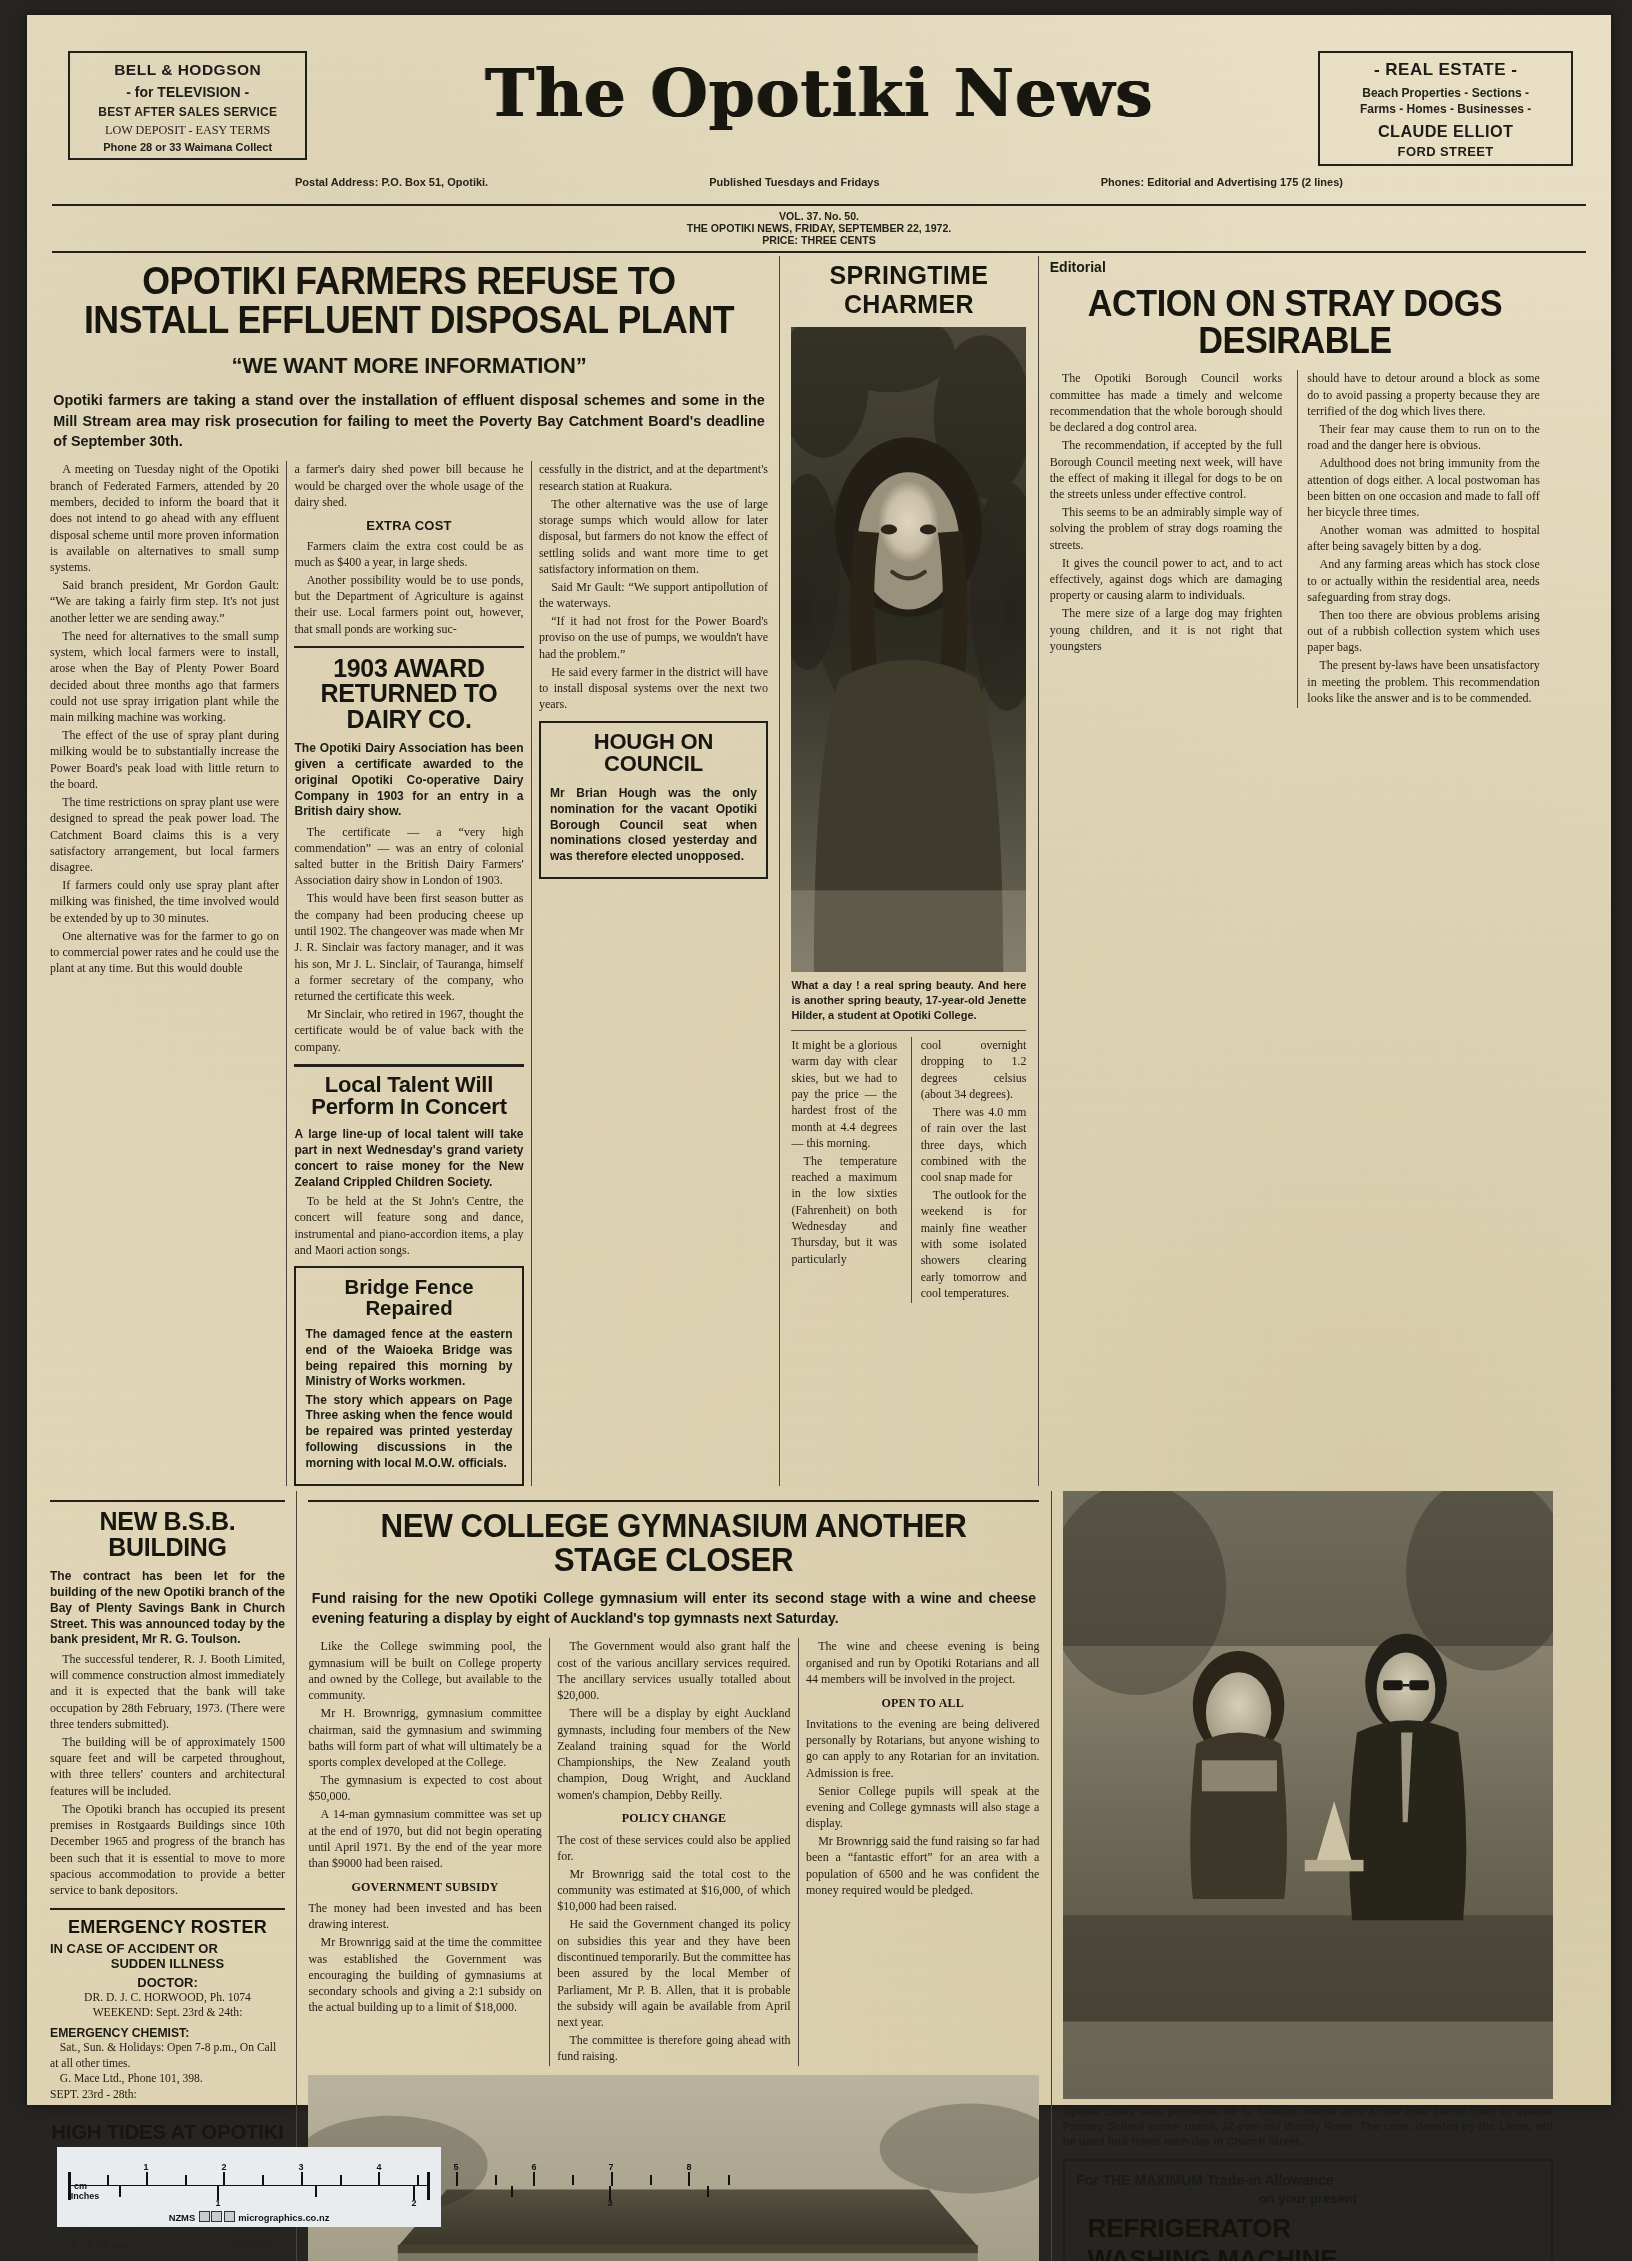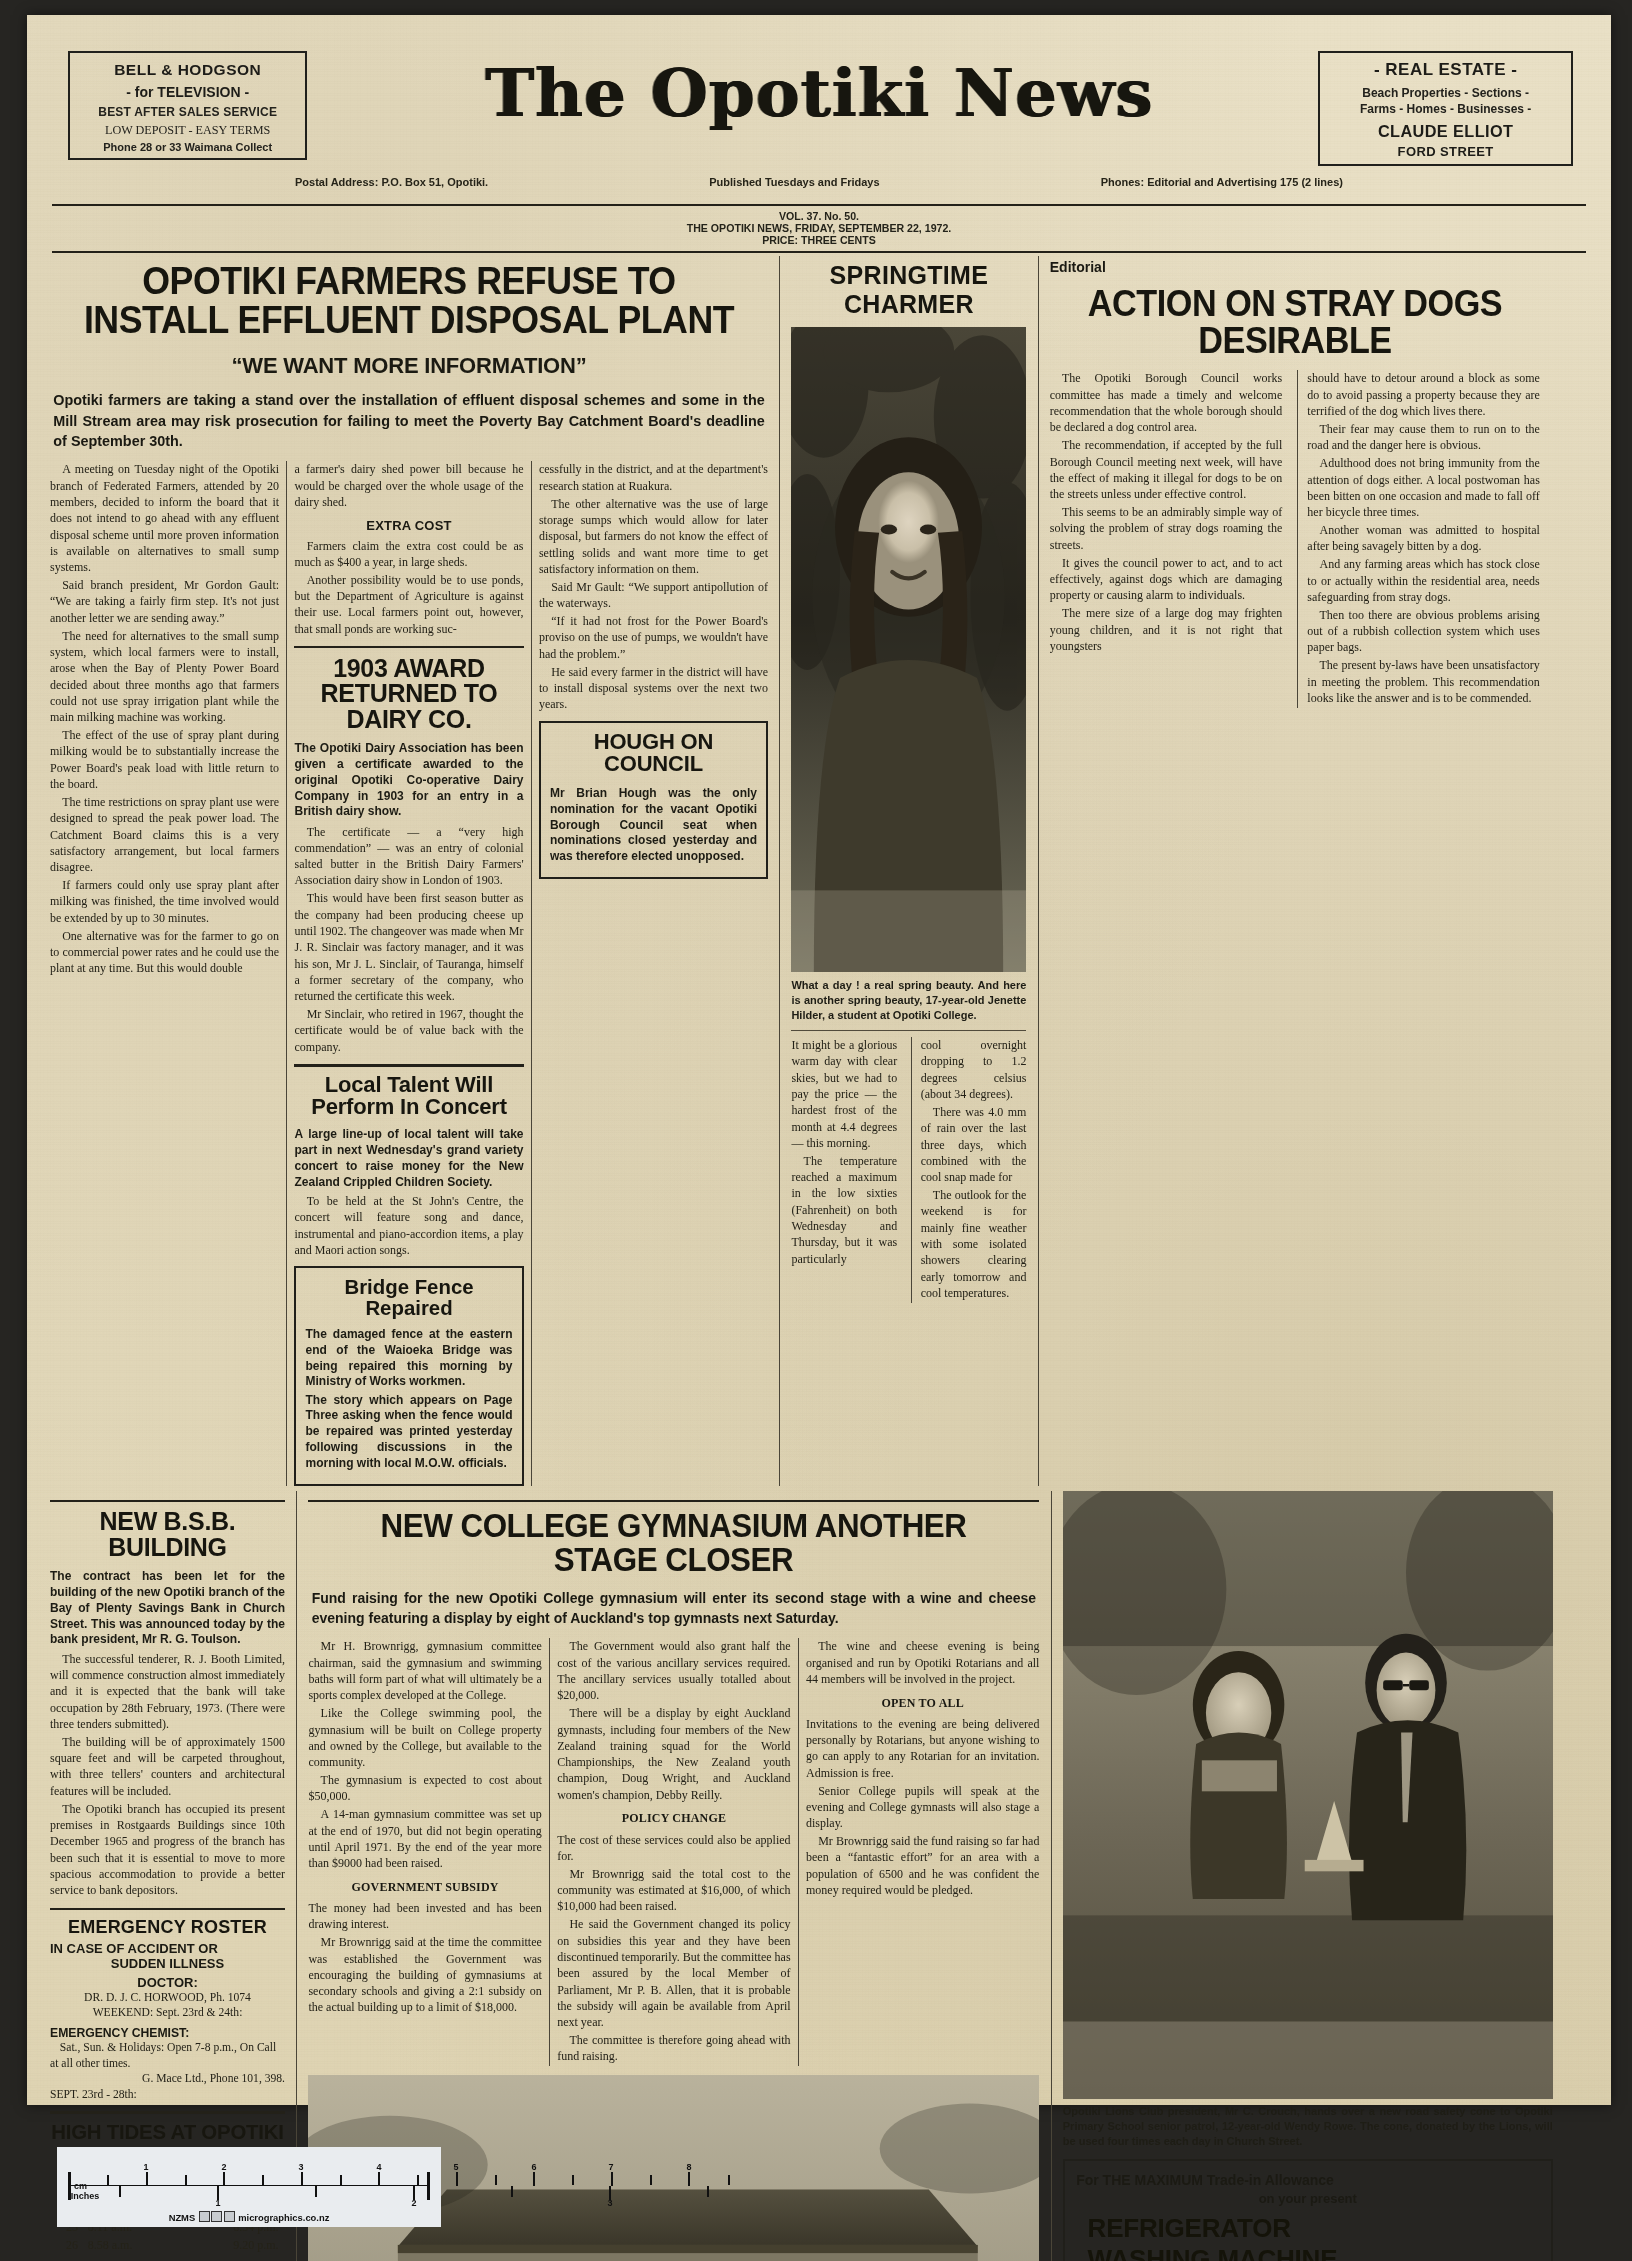--- a/index.html
+++ b/index.html
@@ -336,21 +336,21 @@
 
         <div class="hr-blk"></div>
         <div style="text-align:center;font-weight:bold;font-size:18px;color:#17160f;letter-spacing:0.2px;">EMERGENCY ROSTER</div>
         <div style="font-weight:bold;font-size:13px;color:#1b1a12;margin-top:2.4px;">IN CASE OF ACCIDENT OR</div>
         <div style="text-align:center;font-weight:bold;font-size:13px;color:#1b1a12;">SUDDEN ILLNESS</div>
         <div style="text-align:center;font-weight:bold;font-size:13px;color:#1b1a12;margin-top:4.1px;">DOCTOR:</div>
         <div class="mono-sm" style="text-align:center;">DR. D. J. C. HORWOOD, Ph. 1074</div>
         <div class="mono-sm" style="text-align:center;">WEEKEND: Sept. 23rd &amp; 24th:</div>
         <div style="font-weight:bold;font-size:12.2px;color:#1b1a12;margin-top:4.9px;">EMERGENCY CHEMIST:</div>
         <div class="mono-sm" style="text-indent:9.8px;">Sat., Sun. &amp; Holidays: Open 7-8 p.m., On Call at all other times.</div>
-        <div class="mono-sm" style="text-indent:9.8px;text-align:right;">G. Mace Ltd., Phone 101, 398.</div>
+        <div class="mono-sm" style="text-indent:9.8px;">G. Mace Ltd., Phone 101, 398.</div>
         <div class="mono-sm">SEPT. 23rd - 28th:</div>
 
         <div class="hr-blk"></div>
         <div style="text-align:center;font-weight:bold;font-size:20.4px;color:#17160f;letter-spacing:-0.2px;">HIGH TIDES AT OPOTIKI</div>
         <div style="text-align:center;font-weight:bold;font-size:13px;color:#1b1a12;margin:1.6px 0 3.3px;">SEPTEMBER</div>
         <div>
           <div class="tide-row">
             <span class="d">22</span>
             <span class="am">5.42 a.m.</span>
             <span class="pm">6.12 p.m.</span>
@@ -380,22 +380,22 @@
 
       <div class="vline"></div>
 
       <div style="width:731px;">
         <div class="hr-blk"></div>
         <h2 class="big">NEW COLLEGE GYMNASIUM ANOTHER STAGE CLOSER</h2>
         <div class="standfirst" style="font-size:14px;margin-top:11.4px;">Fund raising for the new Opotiki College gymnasium will enter its second stage with a wine and cheese evening featuring a display by eight of Auckland's top gymnasts next Saturday.</div>
 
         <div style="display:flex;">
           <div style="width:235px;" class="serif">
+            <p>Like the College swimming pool, the gymnasium will be built on College property and owned by the College, but available to the community.</p>
             <p>Mr H. Brownrigg, gymnasium committee chairman, said the gymnasium and swimming baths will form part of what will ultimately be a sports complex developed at the College.</p>
-            <p>Like the College swimming pool, the gymnasium will be built on College property and owned by the College, but available to the community.</p>
             <p>The gymnasium is expected to cost about $50,000.</p>
             <p>A 14-man gymnasium committee was set up at the end of 1970, but did not begin operating until April 1971. By the end of the year more than $9000 had been raised.</p>
             <div class="sub-h" style="font-size:12px;">GOVERNMENT SUBSIDY</div>
             <p class="noind">The money had been invested and has been drawing interest.</p>
             <p>Mr Brownrigg said at the time the committee was established the Government was encouraging the building of gymnasiums at secondary schools and giving a 2:1 subsidy on the actual building up to a limit of $18,000.</p>
           </div>
           <div class="vline"></div>
           <div style="width:235px;" class="serif">
             <p>The Government would also grant half the cost of the various ancillary services required. The ancillary services usually totalled about $20,000.</p>
             <p>There will be a display by eight Auckland gymnasts, including four members of the New Zealand training squad for the World Championships, the New Zealand youth champion, Doug Wright, and Auckland women's champion, Debby Reilly.</p>

